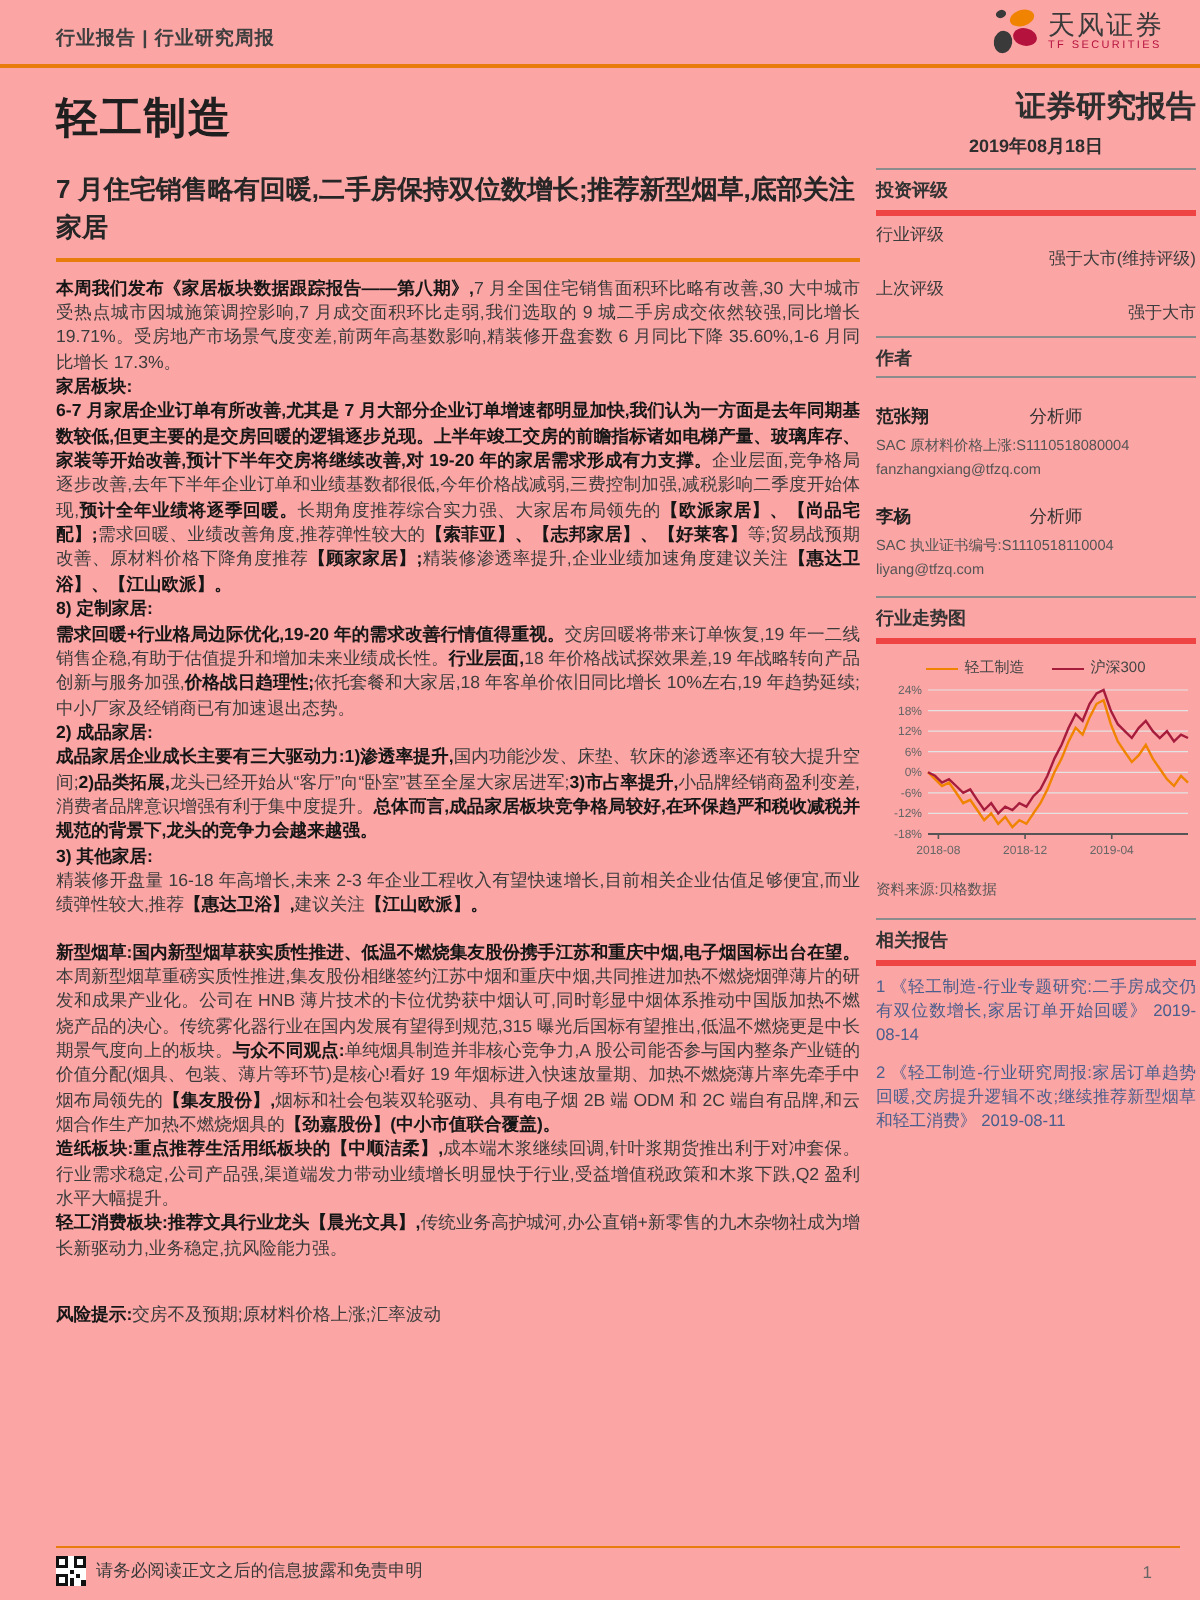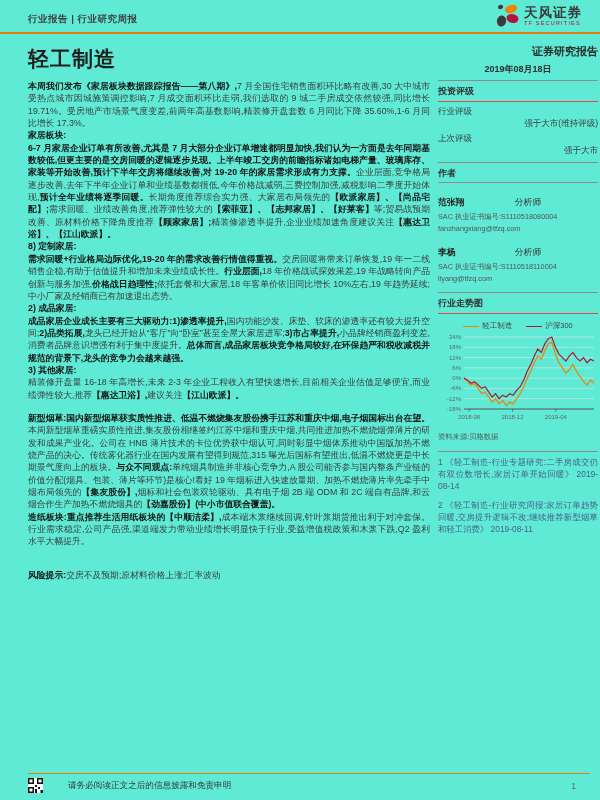--- a/index.html
+++ b/index.html
@@ -1,47 +1,47 @@
 <!DOCTYPE html>
 <html><head>
 <meta charset="utf-8">
 <style>
   * { margin:0; padding:0; box-sizing:border-box; }
   html,body { width:600px; height:800px; }
   body { font-family:"Liberation Sans","DejaVu Sans",sans-serif; background:#ffffff; color:#333; }
-  .page { position:relative; width:600px; height:800px; background:#5eead4; overflow:hidden; }
+  .page { position:relative; width:600px; height:800px; background:#fca5a5; overflow:hidden; }
 
   
   .hdr { position:relative; height:34px; border-bottom:2px solid #e87d0d; padding:0 28px; }
   .crumb { position:absolute; left:28px; bottom:6px; font-size:9.5px; font-weight:bold; color:#3f3f3f; letter-spacing:.5px; }
   .logo { position:absolute; right:18px; top:3px; display:flex; align-items:center; gap:4px; }
   .logo-txt { line-height:1; }
-  .logo-cn { font-size:13.5px; font-weight:bold; color:#3a3a3a; letter-spacing:1px; }
+  .logo-cn { font-size:13.5px; font-weight:normal; color:#3a3a3a; letter-spacing:1px; }
   .logo-en { font-size:5.5px; color:#b5123e; letter-spacing:1.2px; margin-top:2px; }
 
   
   .main { display:flex; padding:0 22px 0 28px; }
   .lcol { width:402px; flex:0 0 402px; }
   .rcol { flex:1; margin-left:8px; }
 
   
   .ind-title { font-size:21px; font-weight:bold; color:#1f1f1f; letter-spacing:1px; margin-top:11px; }
   .headline { margin-top:13px; font-size:13px; font-weight:bold; color:#262626; line-height:1.45; padding-bottom:5px; border-bottom:2px solid #e87d0d; }
   .abstract { margin-top:7px; }
   .para { font-size:8.8px; line-height:12.35px; text-align:justify; color:#3c3c3c; }
   .para.gap { margin-top:11px; }
   .para b { color:#161616; }
   .risk { margin-top:21px; font-size:8.8px; line-height:12.5px; color:#3c3c3c; }
   .risk b { color:#161616; }
 
   
   .rcol { font-size:8.5px; color:#3c3c3c; }
-  .sb-type { text-align:right; font-size:11px; font-weight:bold; color:#2e2e2e; margin-top:10px; }
+  .sb-type { text-align:right; font-size:15px; font-weight:bold; color:#2e2e2e; margin-top:10px; }
   .sb-date { text-align:center; font-size:9px; font-weight:bold; color:#2e2e2e; margin-top:4px; padding-bottom:4px; border-bottom:1px solid #8c8c8c; }
-  .sb-h { font-size:9px; font-weight:bold; color:#333; padding:4px 0 3px; border-bottom:1px solid #ef4444; }
+  .sb-h { font-size:9px; font-weight:bold; color:#333; padding:4px 0 3px; border-bottom:3px solid #ef4444; }
   .rate-row { display:flex; justify-content:space-between; padding:3.5px 0 0; font-size:8.5px;flex-direction:column; }
   .rate-row .v { text-align:right; }
   .rate-block { padding-bottom:5px; border-bottom:1px solid #8c8c8c; }
   .author-rule { border-bottom:1px solid #8c8c8c; margin-top:2px; }
   .an { margin-top:5px; }
   .an-row { display:flex;margin-top:14px; }
   .an-name { flex:0 0 48%; font-weight:bold; color:#222; font-size:8.8px; }
   .an-role { font-size:8.8px; color:#333; }
   .an-sac, .an-mail { font-size:7.3px; color:#555; margin-top:2.5px; word-break:break-all; }
   .sb-sec { margin-top:9px; border-top:1px solid #8c8c8c; }
@@ -49,21 +49,21 @@
   .legend i { display:inline-block; width:16px; height:0; border-top:1.6px solid; margin-right:3px; vertical-align:middle; }
   .src { font-size:7.3px; color:#555; margin-top:5px; }
   .reports { margin-top:4px; }
   .report { font-size:8.4px; line-height:12.2px; color:#4a5f8d; margin-bottom:6px; text-align:justify; }
 
   svg text.tick { font-size:6px; fill:#666; }
   svg text.xtick { font-size:6px; fill:#666; }
 
   
   .foot-rule { position:absolute; left:28px; right:10px; bottom:26px; border-top:1.5px solid #e87d0d; }
-  .footer { position:absolute; left:28px; right:24px; bottom:7px; display:flex; align-items:center;gap:20px; }
+  .footer { position:absolute; left:28px; right:24px; bottom:7px; display:flex; align-items:center; }
   .foot-txt { font-size:8.6px; color:#3a3a3a; margin-left:5px; }
   .foot-page { margin-left:auto; font-size:8.5px; color:#666; }
 </style>
 </head>
 <body>
 
 <div class="page">
 
   <div class="hdr">
     <span class="crumb">行业报告 | 行业研究周报</span>
@@ -78,32 +78,34 @@
         <div class="logo-cn">天风证券</div>
         <div class="logo-en">TF SECURITIES</div>
       </div>
     </div>
   </div>
 
   <div class="main">
 
     <div class="lcol">
       <div class="ind-title">轻工制造</div>
+      <div class="headline">7 月住宅销售略有回暖,二手房保持双位数增长;推荐新型烟草,底部关注家居</div>
       <div class="abstract">
           <p class="para"><b>本周我们发布《家居板块数据跟踪报告——第八期》,</b><span>7 月全国住宅销售面积环比略有改善,30 大中城市受热点城市因城施策调控影响,7 月成交面积环比走弱,我们选取的 9 城二手房成交依然较强,同比增长 19.71%。受房地产市场景气度变差,前两年高基数影响,精装修开盘套数 6 月同比下降 35.60%,1-6 月同比增长 17.3%。</span></p>
           <p class="para"><b>家居板块:</b></p>
           <p class="para"><b>6-7 月家居企业订单有所改善,尤其是 7 月大部分企业订单增速都明显加快,我们认为一方面是去年同期基数较低,但更主要的是交房回暖的逻辑逐步兑现。上半年竣工交房的前瞻指标诸如电梯产量、玻璃库存、家装等开始改善,预计下半年交房将继续改善,对 19-20 年的家居需求形成有力支撑。</b><span>企业层面,竞争格局逐步改善,去年下半年企业订单和业绩基数都很低,今年价格战减弱,三费控制加强,减税影响二季度开始体现,</span><b>预计全年业绩将逐季回暖。</b><span>长期角度推荐综合实力强、大家居布局领先的</span><b>【欧派家居】、【尚品宅配】;</b><span>需求回暖、业绩改善角度,推荐弹性较大的</span><b>【索菲亚】、【志邦家居】、【好莱客】</b><span>等;贸易战预期改善、原材料价格下降角度推荐</span><b>【顾家家居】;</b><span>精装修渗透率提升,企业业绩加速角度建议关注</span><b>【惠达卫浴】、【江山欧派】。</b></p>
           <p class="para"><b>8) 定制家居:</b></p>
           <p class="para"><b>需求回暖+行业格局边际优化,19-20 年的需求改善行情值得重视。</b><span>交房回暖将带来订单恢复,19 年一二线销售企稳,有助于估值提升和增加未来业绩成长性。</span><b>行业层面,</b><span>18 年价格战试探效果差,19 年战略转向产品创新与服务加强,</span><b>价格战日趋理性;</b><span>依托套餐和大家居,18 年客单价依旧同比增长 10%左右,19 年趋势延续;中小厂家及经销商已有加速退出态势。</span></p>
           <p class="para"><b>2) 成品家居:</b></p>
           <p class="para"><b>成品家居企业成长主要有三大驱动力:1)渗透率提升,</b><span>国内功能沙发、床垫、软床的渗透率还有较大提升空间;</span><b>2)品类拓展,</b><span>龙头已经开始从“客厅”向“卧室”甚至全屋大家居进军;</span><b>3)市占率提升,</b><span>小品牌经销商盈利变差,消费者品牌意识增强有利于集中度提升。</span><b>总体而言,成品家居板块竞争格局较好,在环保趋严和税收减税并规范的背景下,龙头的竞争力会越来越强。</b></p>
           <p class="para"><b>3) 其他家居:</b></p>
           <p class="para"><span>精装修开盘量 16-18 年高增长,未来 2-3 年企业工程收入有望快速增长,目前相关企业估值足够便宜,而业绩弹性较大,推荐</span><b>【惠达卫浴】,</b><span>建议关注</span><b>【江山欧派】。</b></p>
           <p class="para gap"><b>新型烟草:国内新型烟草获实质性推进、低温不燃烧集友股份携手江苏和重庆中烟,电子烟国标出台在望。</b><span>本周新型烟草重磅实质性推进,集友股份相继签约江苏中烟和重庆中烟,共同推进加热不燃烧烟弹薄片的研发和成果产业化。公司在 HNB 薄片技术的卡位优势获中烟认可,同时彰显中烟体系推动中国版加热不燃烧产品的决心。传统雾化器行业在国内发展有望得到规范,315 曝光后国标有望推出,低温不燃烧更是中长期景气度向上的板块。</span><b>与众不同观点:</b><span>单纯烟具制造并非核心竞争力,A 股公司能否参与国内整条产业链的价值分配(烟具、包装、薄片等环节)是核心!看好 19 年烟标进入快速放量期、加热不燃烧薄片率先牵手中烟布局领先的</span><b>【集友股份】,</b><span>烟标和社会包装双轮驱动、具有电子烟 2B 端 ODM 和 2C 端自有品牌,和云烟合作生产加热不燃烧烟具的</span><b>【劲嘉股份】(中小市值联合覆盖)。</b></p>
           <p class="para"><b>造纸板块:重点推荐生活用纸板块的【中顺洁柔】,</b><span>成本端木浆继续回调,针叶浆期货推出利于对冲套保。行业需求稳定,公司产品强,渠道端发力带动业绩增长明显快于行业,受益增值税政策和木浆下跌,Q2 盈利水平大幅提升。</span></p>
+          <p class="para"><b>轻工消费板块:推荐文具行业龙头【晨光文具】,</b><span>传统业务高护城河,办公直销+新零售的九木杂物社成为增长新驱动力,业务稳定,抗风险能力强。</span></p>
         </div>
       <p class="risk"><b>风险提示:</b><span>交房不及预期;原材料价格上涨;汇率波动</span></p>
     </div>
 
     <div class="rcol">
       <div class="sb-type">证券研究报告</div>
       <div class="sb-date">2019年08月18日</div>
 
       <div class="sb-h">投资评级</div>
       <div class="rate-block">
@@ -118,21 +120,21 @@
       </div>
 
       <div class="sb-h" style="border-bottom:none; padding-bottom:0;">作者</div>
       <div class="author-rule"></div>
 
       <div class="an">
         <div class="an-row">
           <span class="an-name">范张翔</span>
           <span class="an-role">分析师</span>
         </div>
-        <div class="an-sac">SAC 执业证书编号:S1110518080004</div>
+        <div class="an-sac">SAC 原材料价格上涨:S1110518080004</div>
         <div class="an-mail">fanzhangxiang@tfzq.com</div>
       </div>
       <div class="an">
         <div class="an-row">
           <span class="an-name">李杨</span>
           <span class="an-role">分析师</span>
         </div>
         <div class="an-sac">SAC 执业证书编号:S1110518110004</div>
         <div class="an-mail">liyang@tfzq.com</div>
       </div>
@@ -166,20 +168,21 @@
             <text x="74.53333333333333" y="86" text-anchor="middle" class="xtick">2018-12</text>
             <line x1="117.86666666666666" x2="117.86666666666666" y1="76" y2="78.5" stroke="#555" stroke-width="0.8"></line>
             <text x="117.86666666666666" y="86" text-anchor="middle" class="xtick">2019-04</text>
             <polyline points="26.0,45.1 29.5,48.6 33.0,52.0 36.5,50.3 40.1,55.4 43.6,60.6 47.1,58.9 50.6,64.0 54.1,69.1 57.6,65.7 61.1,70.9 64.6,67.4 68.2,72.6 71.7,69.1 75.2,70.9 78.7,65.7 82.2,60.6 85.7,53.7 89.2,45.1 92.8,38.3 96.3,29.7 99.8,22.9 103.3,26.3 106.8,17.7 110.3,10.9 113.8,9.1 117.4,21.1 120.9,29.7 124.4,34.9 127.9,40.0 131.4,36.6 134.9,31.4 138.4,38.3 141.9,43.4 145.5,48.6 149.0,52.0 152.5,46.9 156.0,50.3" fill="none" stroke="#f08300" stroke-width="1.2"></polyline>
             <polyline points="26.0,45.1 29.5,46.9 33.0,50.3 36.5,48.6 40.1,52.0 43.6,55.4 47.1,53.7 50.6,58.9 54.1,64.0 57.6,60.6 61.1,65.7 64.6,62.3 68.2,64.0 71.7,60.6 75.2,62.3 78.7,57.1 82.2,53.7 85.7,46.9 89.2,38.3 92.8,31.4 96.3,22.9 99.8,16.0 103.3,19.4 106.8,10.9 110.3,5.7 113.8,4.0 117.4,14.3 120.9,21.1 124.4,24.6 127.9,28.0 131.4,22.9 134.9,19.4 138.4,24.6 141.9,28.0 145.5,24.6 149.0,29.7 152.5,26.3 156.0,28.0" fill="none" stroke="#a61c3c" stroke-width="1.2"></polyline>
           </svg>
         <div class="src">资料来源:贝格数据</div>
       </div>
 
       <div class="sb-sec">
+        <div class="sb-h">相关报告</div>
         <div class="reports">
             <div class="report">1 《轻工制造-行业专题研究:二手房成交仍有双位数增长,家居订单开始回暖》 2019-08-14</div>
             <div class="report">2 《轻工制造-行业研究周报:家居订单趋势回暖,交房提升逻辑不改;继续推荐新型烟草和轻工消费》 2019-08-11</div>
           </div>
       </div>
     </div>
   </div>
 
   <div class="foot-rule"></div>
   <div class="footer">

